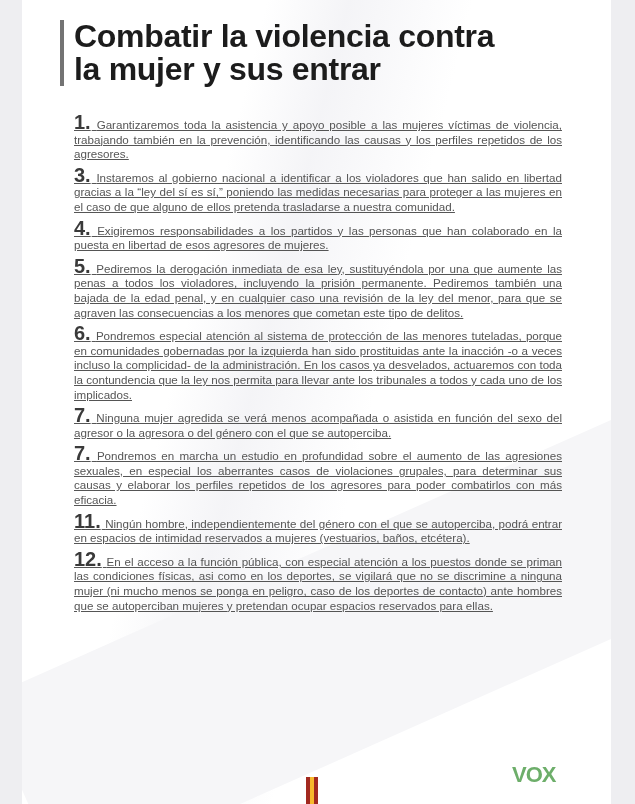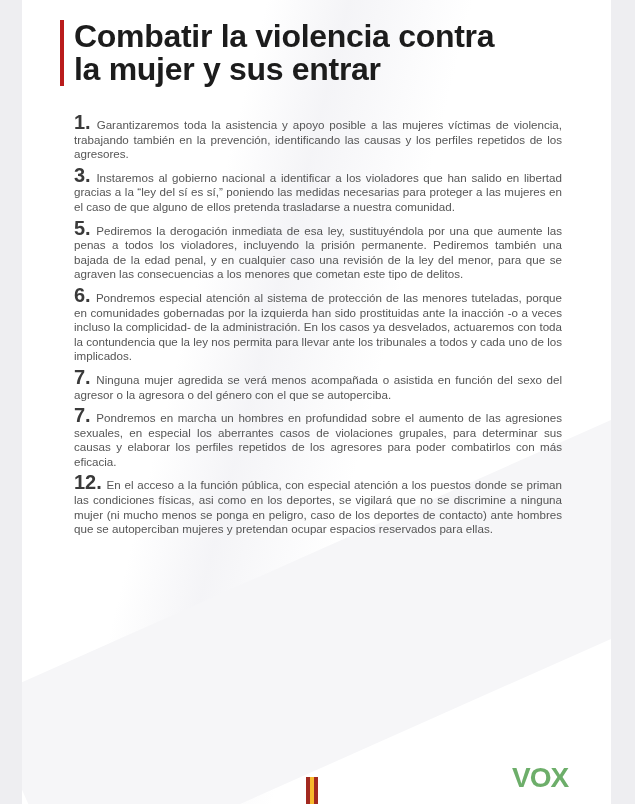--- a/index.html
+++ b/index.html
@@ -18,71 +18,73 @@
     background: linear-gradient(90deg, rgba(245,245,247,0) 0%, rgba(243,243,246,0.9) 40%, rgba(248,248,250,0) 100%);
     transform: rotate(14deg); transform-origin: top left;
   }
   .card .swoosh2 {
     position: absolute; left: -40px; top: 700px; width: 700px; height: 200px;
     background: #f6f6f8;
     transform: rotate(-24deg); transform-origin: top left;
   }
   .title-block {
     position: absolute; left: 38px; top: 20px;
-    border-left: 4px solid #b91c1c;
+    border-left: 4px solid #737373;
     padding-left: 10px;
   }
   .title {
     margin: 0;
     font-size: 32px; line-height: 33px; font-weight: bold;
     color: #1c1c1c; letter-spacing: -0.3px;
   }
   .items {
     position: absolute; left: 52px; top: 115px; width: 488px;
   }
   .item {
     font-size: 11.6px; line-height: 14.6px; color: #555;
-    text-align: justify; margin: 0 0 6px 0;
+    text-align: justify; margin: 0 0 6px 0; text-decoration: underline;
   }
   .item .num {
     font-size: 20px; font-weight: bold; color: #3a3a3a;
     line-height: 14px; margin-right: 1px;
   }
   .flag {
     position: absolute; left: 284px; top: 777px; width: 12px; height: 27px;
     display: flex;
   }
   .flag span { display: block; height: 100%; }
   .logo {
     position: absolute; left: 490px; top: 762px;
-    font-size: 28px; font-weight: bold; letter-spacing: -1px;
+    font-size: 22px; font-weight: bold; letter-spacing: -1px;
     color: #6dae6a;
   }
 </style>
 </head>
 <body>
 
 <div class="card">
   <div class="swoosh1"></div>
   <div class="swoosh2"></div>
 
   <div class="title-block">
     <h1 class="title">
       <span>Combatir la violencia contra</span><br>
       <span>la mujer y sus entrar</span>
     </h1>
   </div>
 
   <div class="items">
     <p class="item"><span class="num">1.</span> <span>Garantizaremos toda la asistencia y apoyo posible a las mujeres víctimas de violencia, trabajando también en la prevención, identificando las causas y los perfiles repetidos de los agresores.</span></p>
     <p class="item"><span class="num">3.</span> <span>Instaremos al gobierno nacional a identificar a los violadores que han salido en libertad gracias a la “ley del sí es sí,” poniendo las medidas necesarias para proteger a las mujeres en el caso de que alguno de ellos pretenda trasladarse a nuestra comunidad.</span></p>
+    <p class="item"><span class="num">4.</span> <span>Exigiremos responsabilidades a los partidos y las personas que han colaborado en la puesta en libertad de esos agresores de mujeres.</span></p>
     <p class="item"><span class="num">5.</span> <span>Pediremos la derogación inmediata de esa ley, sustituyéndola por una que aumente las penas a todos los violadores, incluyendo la prisión permanente. Pediremos también una bajada de la edad penal, y en cualquier caso una revisión de la ley del menor, para que se agraven las consecuencias a los menores que cometan este tipo de delitos.</span></p>
     <p class="item"><span class="num">6.</span> <span>Pondremos especial atención al sistema de protección de las menores tuteladas, porque en comunidades gobernadas por la izquierda han sido prostituidas ante la inacción -o a veces incluso la complicidad- de la administración. En los casos ya desvelados, actuaremos con toda la contundencia que la ley nos permita para llevar ante los tribunales a todos y cada uno de los implicados.</span></p>
     <p class="item"><span class="num">7.</span> <span>Ninguna mujer agredida se verá menos acompañada o asistida en función del sexo del agresor o la agresora o del género con el que se autoperciba.</span></p>
-    <p class="item"><span class="num">7.</span> <span>Pondremos en marcha un hombres en profundidad sobre el aumento de las agresiones sexuales, en especial los aberrantes casos de violaciones grupales, para determinar sus causas y elaborar los perfiles repetidos de los agresores para poder combatirlos con más eficacia.</span></p>
+    <p class="item"><span class="num">7.</span> <span>Pondremos en marcha un estudio en profundidad sobre el aumento de las agresiones sexuales, en especial los aberrantes casos de violaciones grupales, para determinar sus causas y elaborar los perfiles repetidos de los agresores para poder combatirlos con más eficacia.</span></p>
+    <p class="item"><span class="num">11.</span> <span>Ningún hombre, independientemente del género con el que se autoperciba, podrá entrar en espacios de intimidad reservados a mujeres (vestuarios, baños, etcétera).</span></p>
     <p class="item"><span class="num">12.</span> <span>En el acceso a la función pública, con especial atención a los puestos donde se priman las condiciones físicas, asi como en los deportes, se vigilará que no se discrimine a ninguna mujer (ni mucho menos se ponga en peligro, caso de los deportes de contacto) ante hombres que se autoperciban mujeres y pretendan ocupar espacios reservados para ellas.</span></p>
   </div>
 
   <div class="flag">
     <span style="width:4px;background:#a2291f;"></span>
     <span style="width:4px;background:#f7b92c;"></span>
     <span style="width:4px;background:#a2291f;"></span>
   </div>
 
   <div class="logo">VOX</div>

